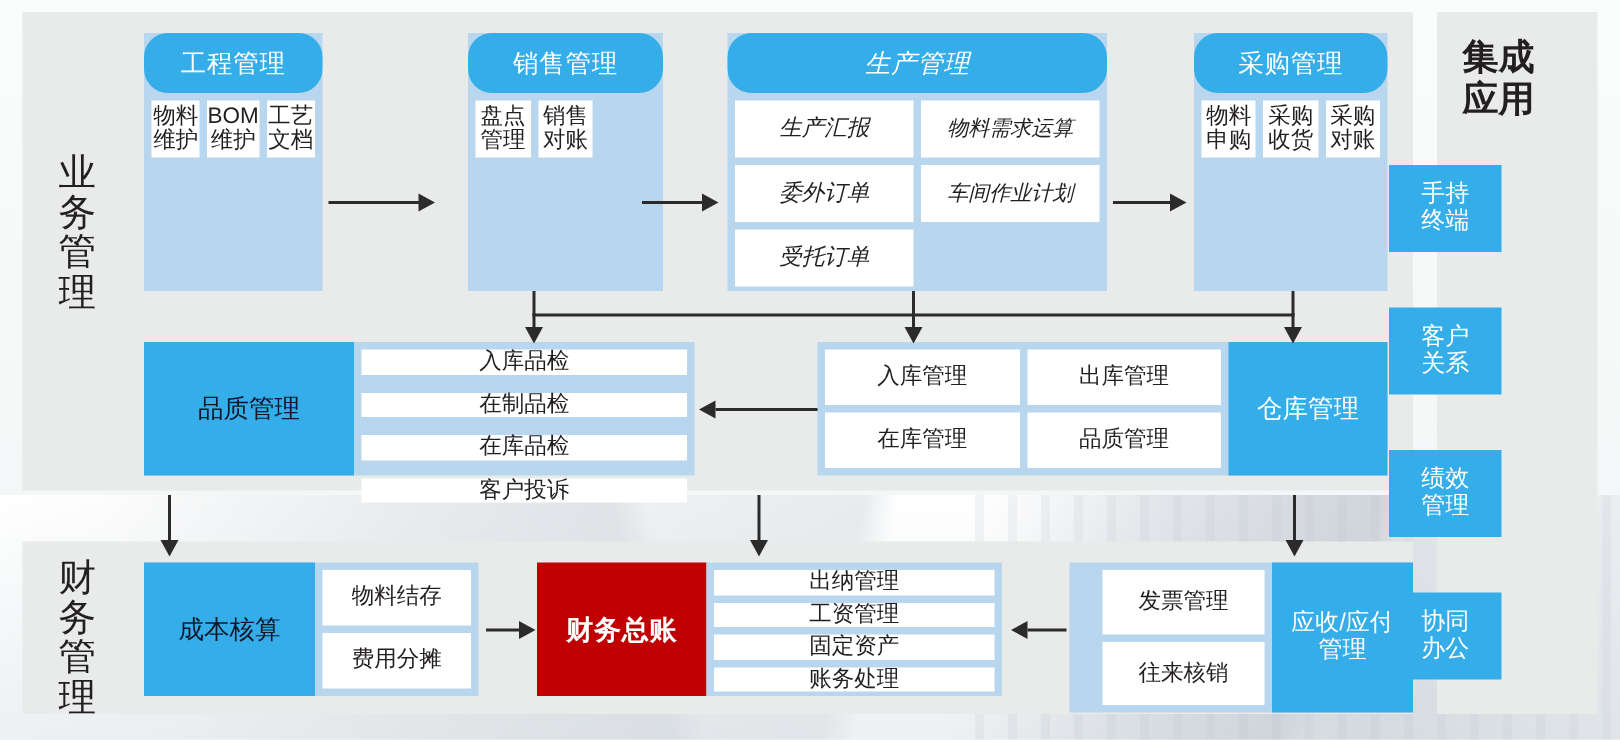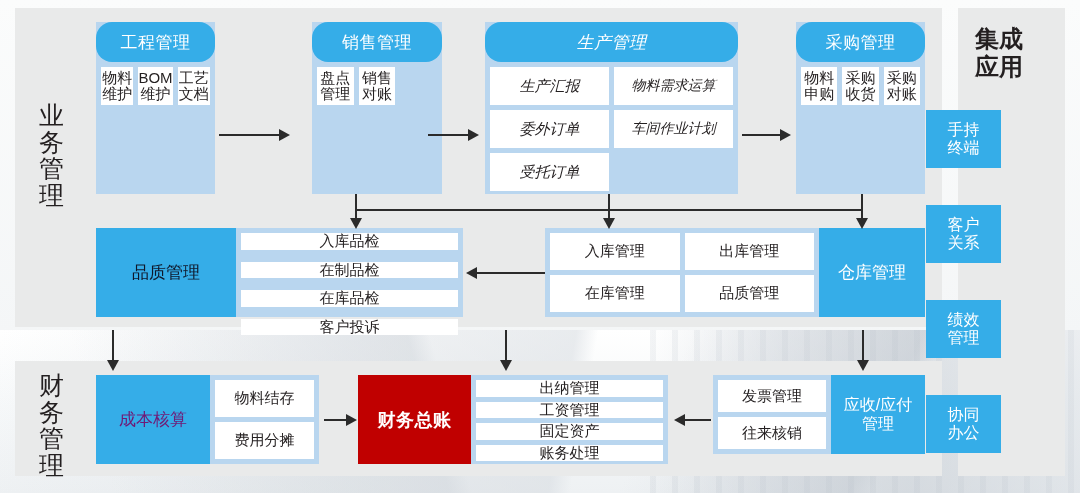--- a/index.html
+++ b/index.html
@@ -93,35 +93,35 @@
   #card-warehouse{left:545px;top:228px;width:380px;height:89px;display:flex;}
   #card-warehouse .grid{flex:1;grid-template-columns:1fr 1fr;grid-auto-rows:1fr;}
   #card-warehouse .side{
     width:106px;background:#35ade8;color:#fff;font-size:17px;
     display:flex;align-items:center;justify-content:center;flex:none;
   }
 
   
   #card-cost{left:96px;top:375px;width:223px;height:89px;display:flex;}
   #card-cost .side{
-    width:114px;background:#35ade8;color:#701a75;font-size:17px;
+    width:114px;background:#35ade8;color:#0f172a;font-size:17px;
     display:flex;align-items:center;justify-content:center;flex:none;
   }
   #card-cost .grid{flex:1;grid-template-columns:1fr;grid-auto-rows:1fr;}
 
   #block-ledger{
     position:absolute;left:358px;top:375px;width:113px;height:89px;
     background:#c00000;color:#ffffff;font-size:18px;font-weight:700;
     display:flex;align-items:center;justify-content:center;letter-spacing:.5px;
   }
 
   #card-gl{left:471px;top:375px;width:197px;height:89px;}
   #card-gl .grid{grid-template-columns:1fr;grid-auto-rows:1fr;height:100%;box-sizing:border-box;}
 
-  #card-ar{left:713px;top:375px;width:212px;height:79px;display:flex;}
+  #card-ar{left:713px;top:375px;width:212px;height:100px;display:flex;padding-left:17px;}
   #card-ar .grid{flex:1;grid-template-columns:1fr;grid-auto-rows:1fr;}
   #card-ar .side{
     width:94px;background:#35ade8;color:#fff;font-size:16px;line-height:1.15;
     display:flex;align-items:center;justify-content:center;flex:none;text-align:center;
   }
 
   
   .app-tile{
     position:absolute;left:926px;width:75px;height:58px;
     background:#35ade8;color:#ffffff;font-size:16px;line-height:1.15;

